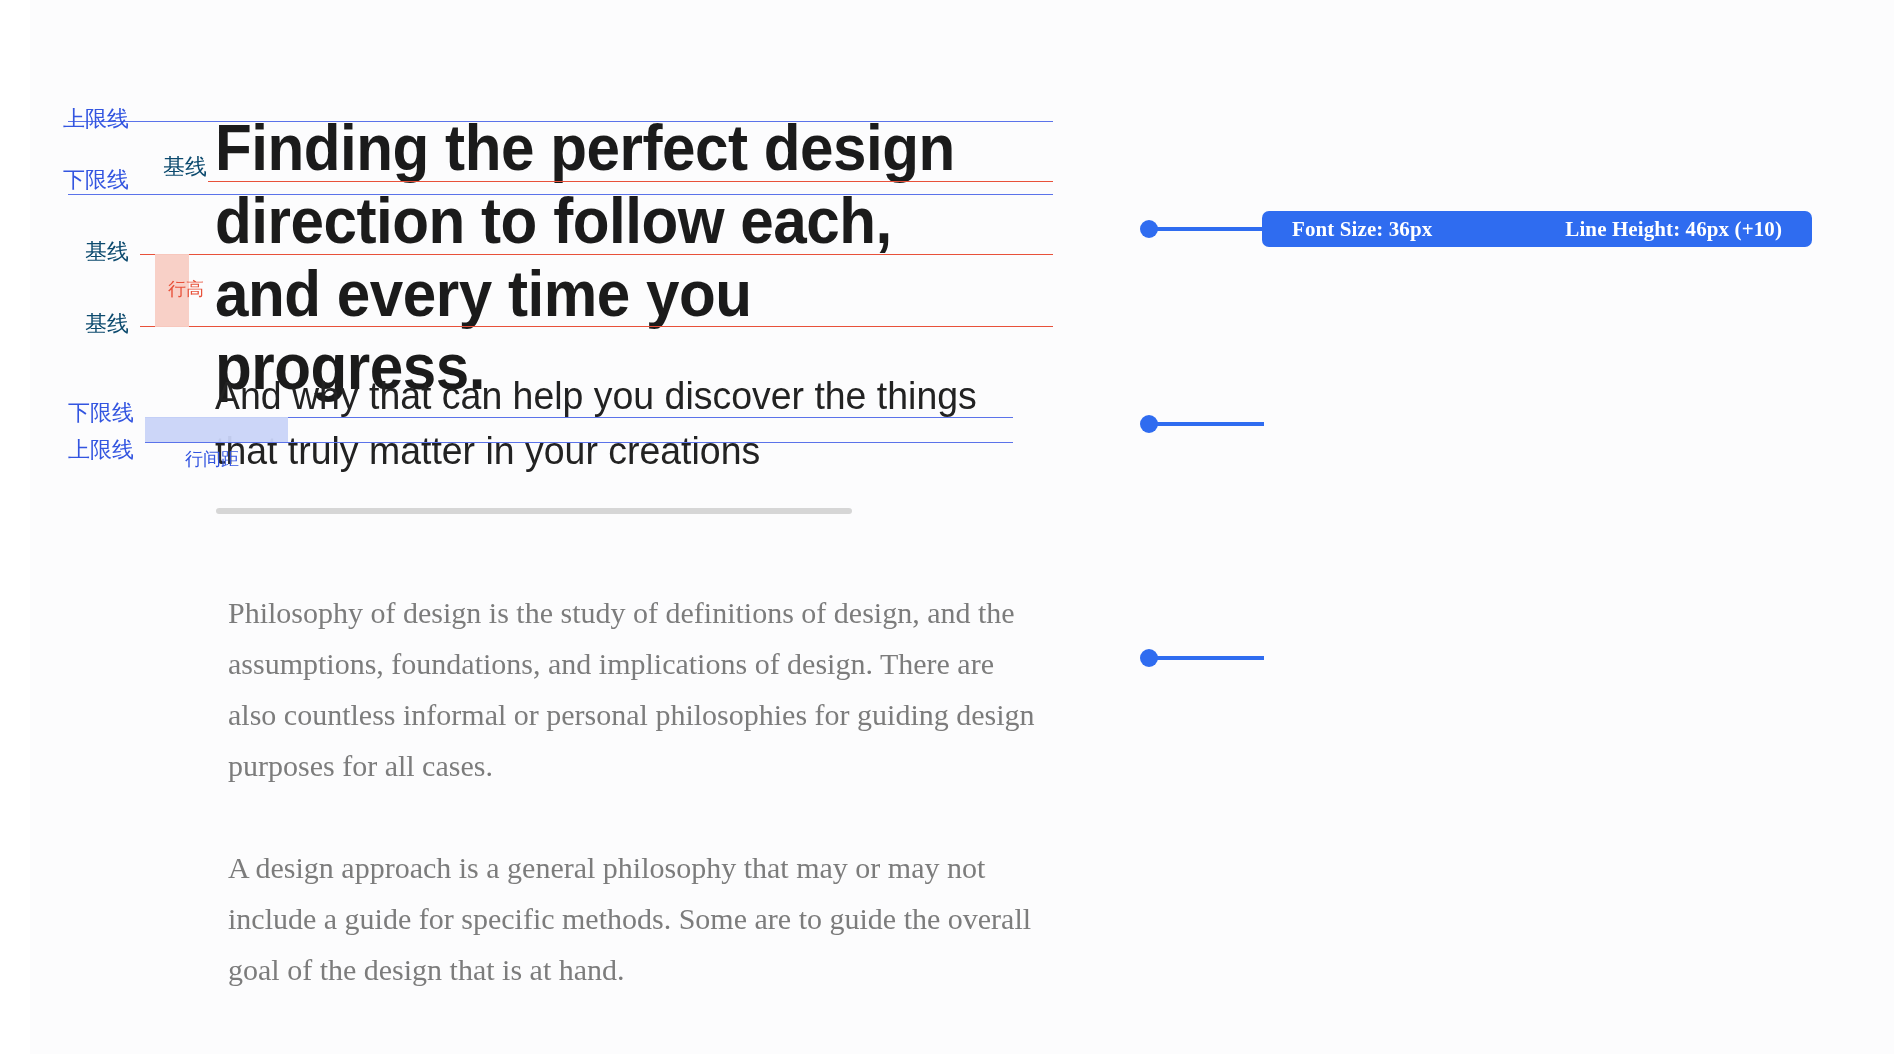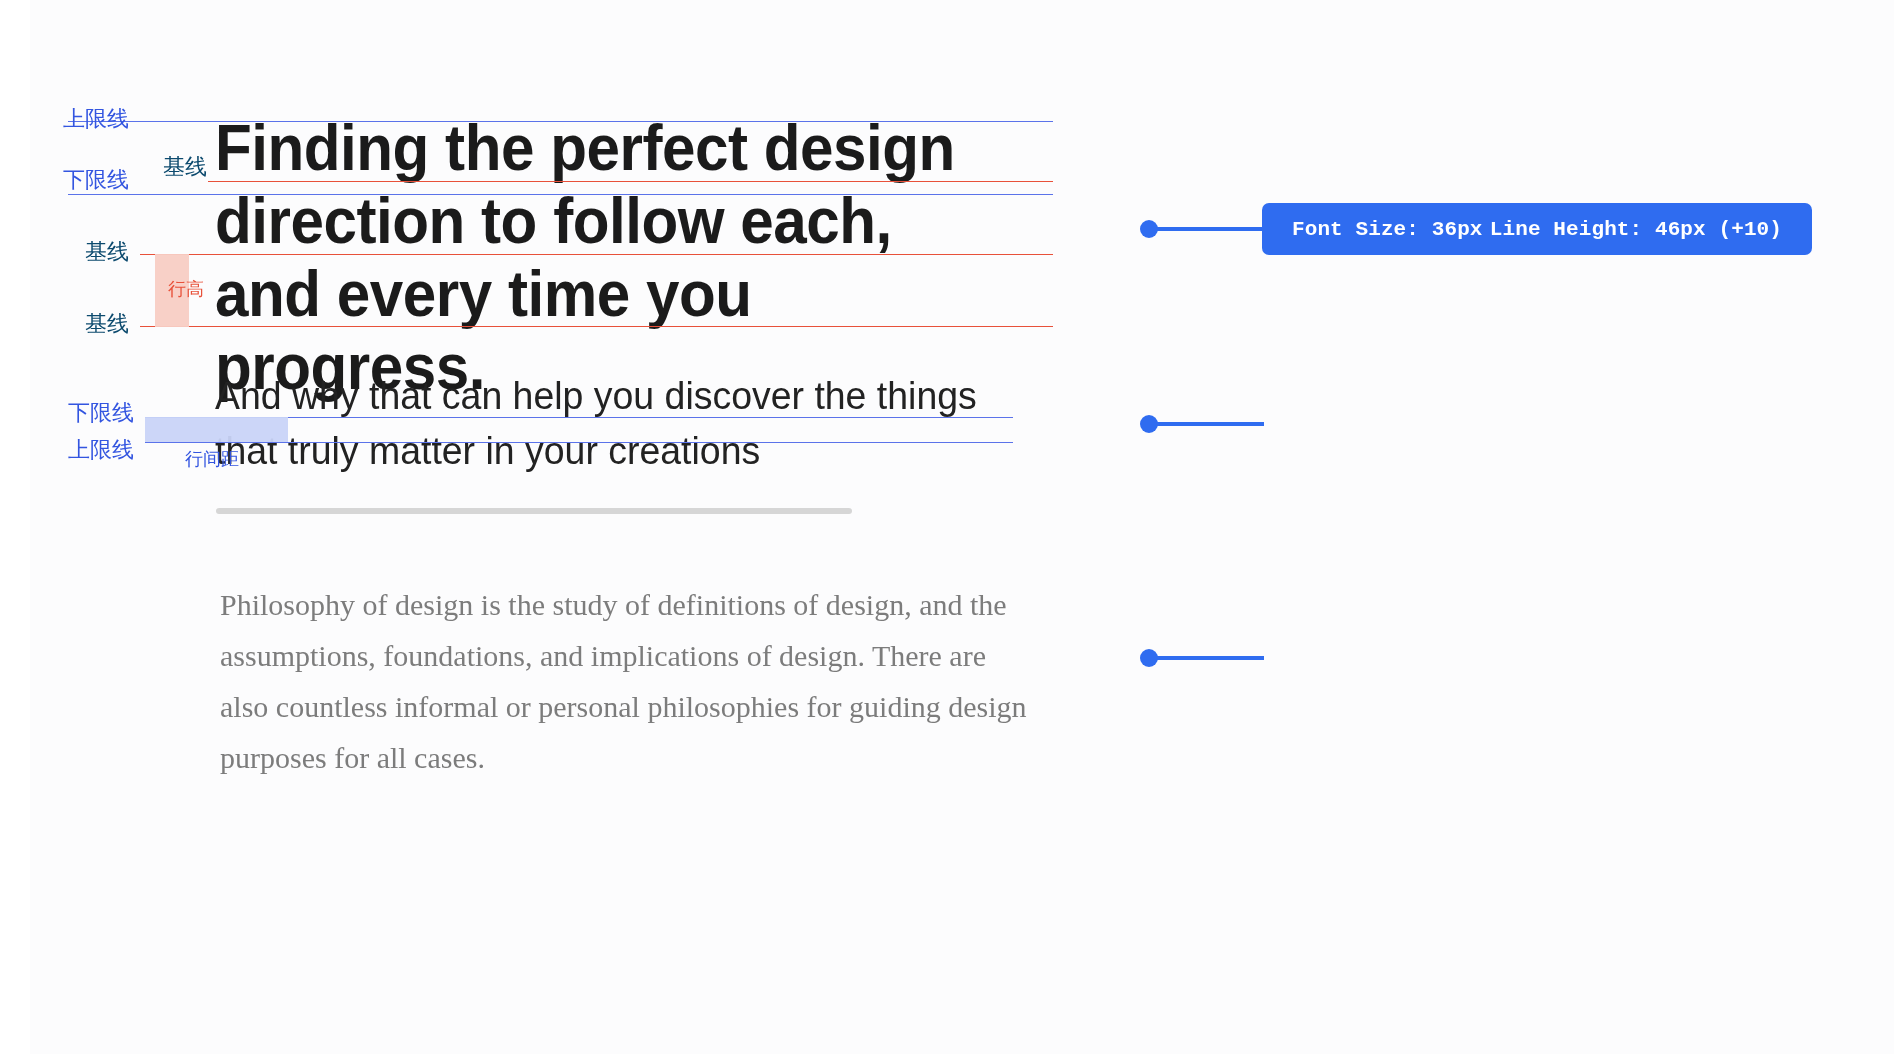--- a/index.html
+++ b/index.html
@@ -79,21 +79,21 @@
     width: 636px;
     height: 6px;
     border-radius: 3px;
     background: #d6d6d6;
   }
 
   .body-copy {
     position: absolute;
     left: 216px;
     width: 820px;
-    margin: 4px;
+    margin: 12px;
     font-family: "Liberation Serif", serif;
     font-size: 30px;
     line-height: 51px;
     color: #7c7c7c;
   }
   .body-copy.p1 { top: 575px; }
   .body-copy.p2 { top: 830px; }
 
   
   .guide {
@@ -153,27 +153,27 @@
     flex: 0 0 auto;
   }
   .callout-line {
     height: 4px;
     width: 107px;
     background: #2f6cf0;
     flex: 0 0 auto;
     margin-left: -1px;
   }
   .callout-badge {
-    height: 52px;
+    height: 36px;
     background: #2f6cf0;
     border-radius: 7px;
     display: flex;
     align-items: center;
     color: #ffffff;
-    font-family: Liberation Mono, monospace;
+    font-family: Liberation Serif, serif;
     font-weight: 700;
     font-size: 21px;
     letter-spacing: 0.1px;
     padding: 13px 30px;
     box-sizing: border-box;
     width: 550px;
     margin-left: -2px;
   }
   .badge-size {
     flex: 0 0 auto;
@@ -191,20 +191,21 @@
   <section class="specimen">
 
     <h1 class="headline">Finding the perfect design direction to follow each, and every time you progress.</h1>
 
     <p class="subhead">And why that can help you discover the things that truly matter in your creations</p>
 
     <div class="divider"></div>
 
     <p class="body-copy p1">Philosophy of design is the study of definitions of design, and the assumptions, foundations, and implications of design. There are also countless informal or personal philosophies for guiding design purposes for all cases.</p>
 
+    <p class="body-copy p2">A design approach is a general philosophy that may or may not include a guide for specific methods. Some are to guide the overall goal of the design that is at hand.</p>
 
     <div id="guide-layer">
         <div class="guide blue" style="left: 68px; top: 121px; width: 985px;"></div>
         <div class="guide-label blue" style="left: 63px; top: 110px;">上限线</div>
         <div class="guide red" style="left: 208px; top: 181px; width: 845px;"></div>
         <div class="guide-label red" style="left: 163px; top: 158px;">基线</div>
         <div class="guide blue" style="left: 68px; top: 194px; width: 985px;"></div>
         <div class="guide-label blue" style="left: 63px; top: 171px;">下限线</div>
         <div class="guide red" style="left: 140px; top: 254px; width: 913px;"></div>
         <div class="guide-label red" style="left: 85px; top: 243px;">基线</div>

